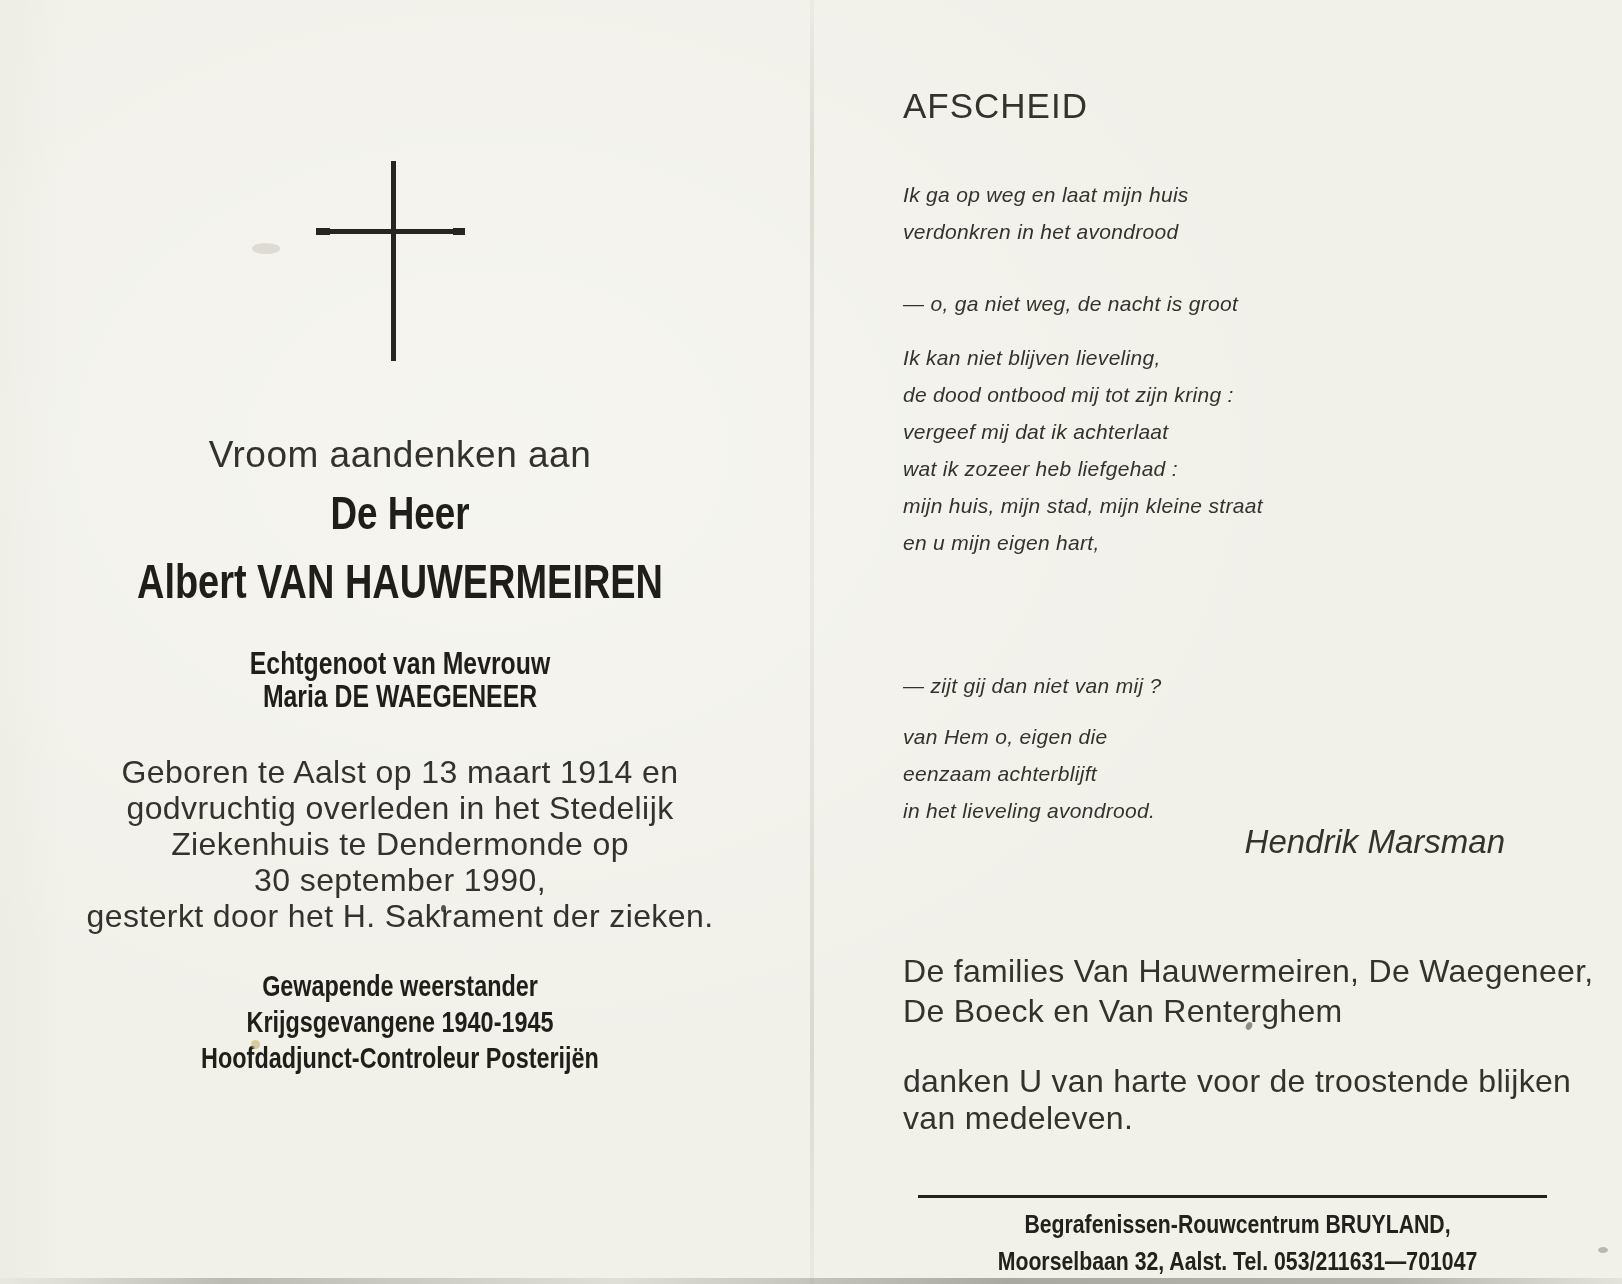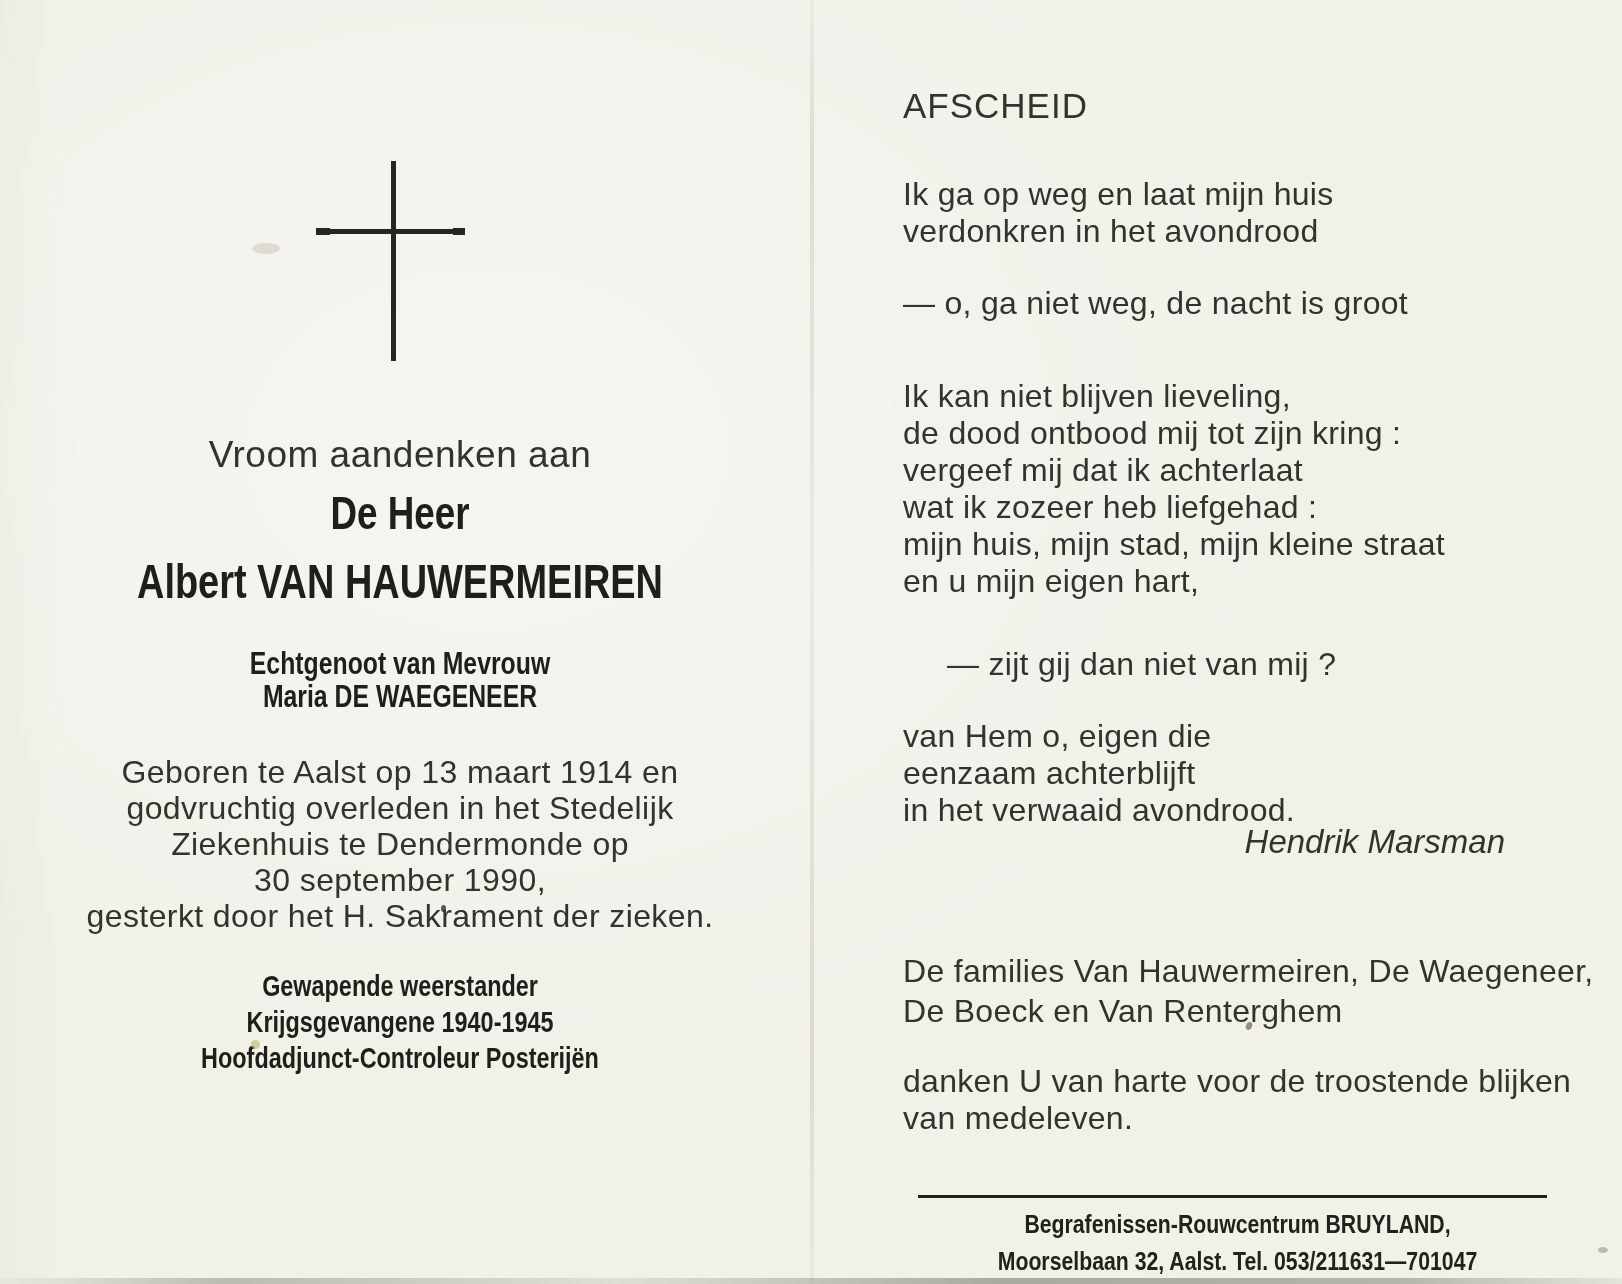--- a/index.html
+++ b/index.html
@@ -44,22 +44,22 @@
   .honorific   { top:490px; font-size:46px; }
   .deceased    { top:558px; font-size:48px; transform:scaleX(0.79); }
   .sintro      { top:648px; font-size:31px; }
   .sname       { top:681px; font-size:31px; }
   .bio    { top:754px; font-size:32px; line-height:36px; letter-spacing:0.4px; color:#33322d; }
   .honors { top:968px; font-size:30px; line-height:36px; transform:scaleX(0.78); }
 
   
   .rp { position:absolute; left:903px; line-height:1; }
   .poem-title { top:88px; font-size:35px; letter-spacing:1px; color:#33322d; }
-  .stanza { font-size:32px; line-height:37px; letter-spacing:0.3px; color:#33322d; }
-  .s1 { top:176px; } .s2 { top:285px; } .s3 { top:378px; } .s4 { top:646px;margin-left:44px; } .s5 { top:718px; }
+  .stanza { font-size:21px; line-height:37px; letter-spacing:0.3px; color:#33322d;font-style:italic; }
+  .s1 { top:176px; } .s2 { top:285px; } .s3 { top:339px; } .s4 { top:667px; } .s5 { top:718px; }
   .poet { top:825px; left:903px; width:602px; text-align:right; font-size:33px; color:#33322d;font-style:italic; }
   .ack    { top:951px;  font-size:32px; line-height:40px; letter-spacing:0.3px; color:#33322d; }
   .thanks { top:1063px; font-size:32px; line-height:37px; letter-spacing:0.3px; color:#33322d; }
   .rule { position:absolute; left:918px; top:1195px; width:629px; height:3px; background:#22211c; }
   .funeral {
     position:absolute; left:925px; top:1206px; width:625px;
     text-align:center; font-weight:bold; font-size:25px; line-height:37px;
     color:#22211b; transform:scaleX(0.85);
   }
 
@@ -126,21 +126,21 @@
       <div>en u mijn eigen hart,</div>
     </div>
 
     <div class="rp stanza s4">
       <div>— zijt gij dan niet van mij ?</div>
     </div>
 
     <div class="rp stanza s5">
       <div>van Hem o, eigen die</div>
       <div>eenzaam achterblijft</div>
-      <div>in het verwaaid avondrood.</div>
+      <div>in het lieveling avondrood.</div>
     </div>
 
     <div class="rp poet">Hendrik Marsman</div>
 
     <div class="rp thanks">
       <div>danken U van harte voor de troostende blijken</div>
       <div>van medeleven.</div>
     </div>
 
     <div class="rp ack">

